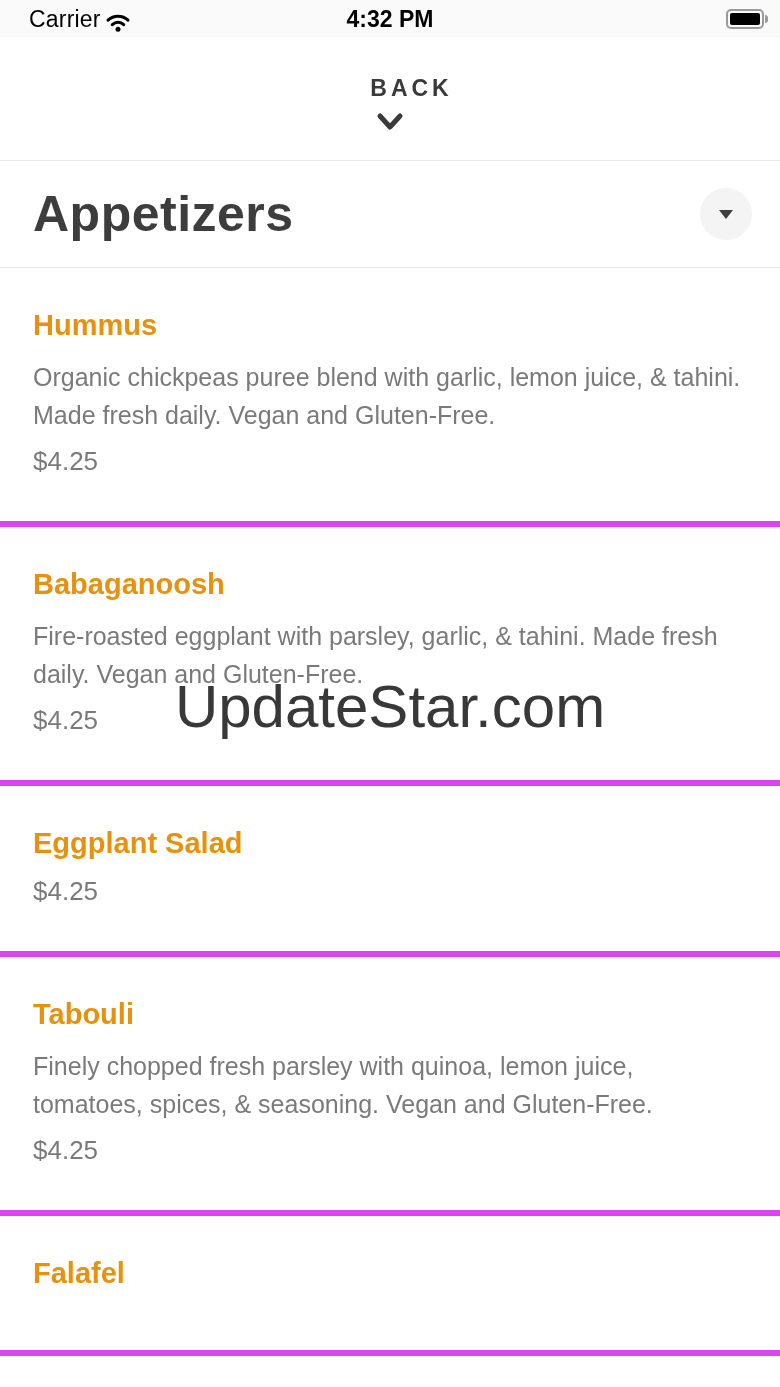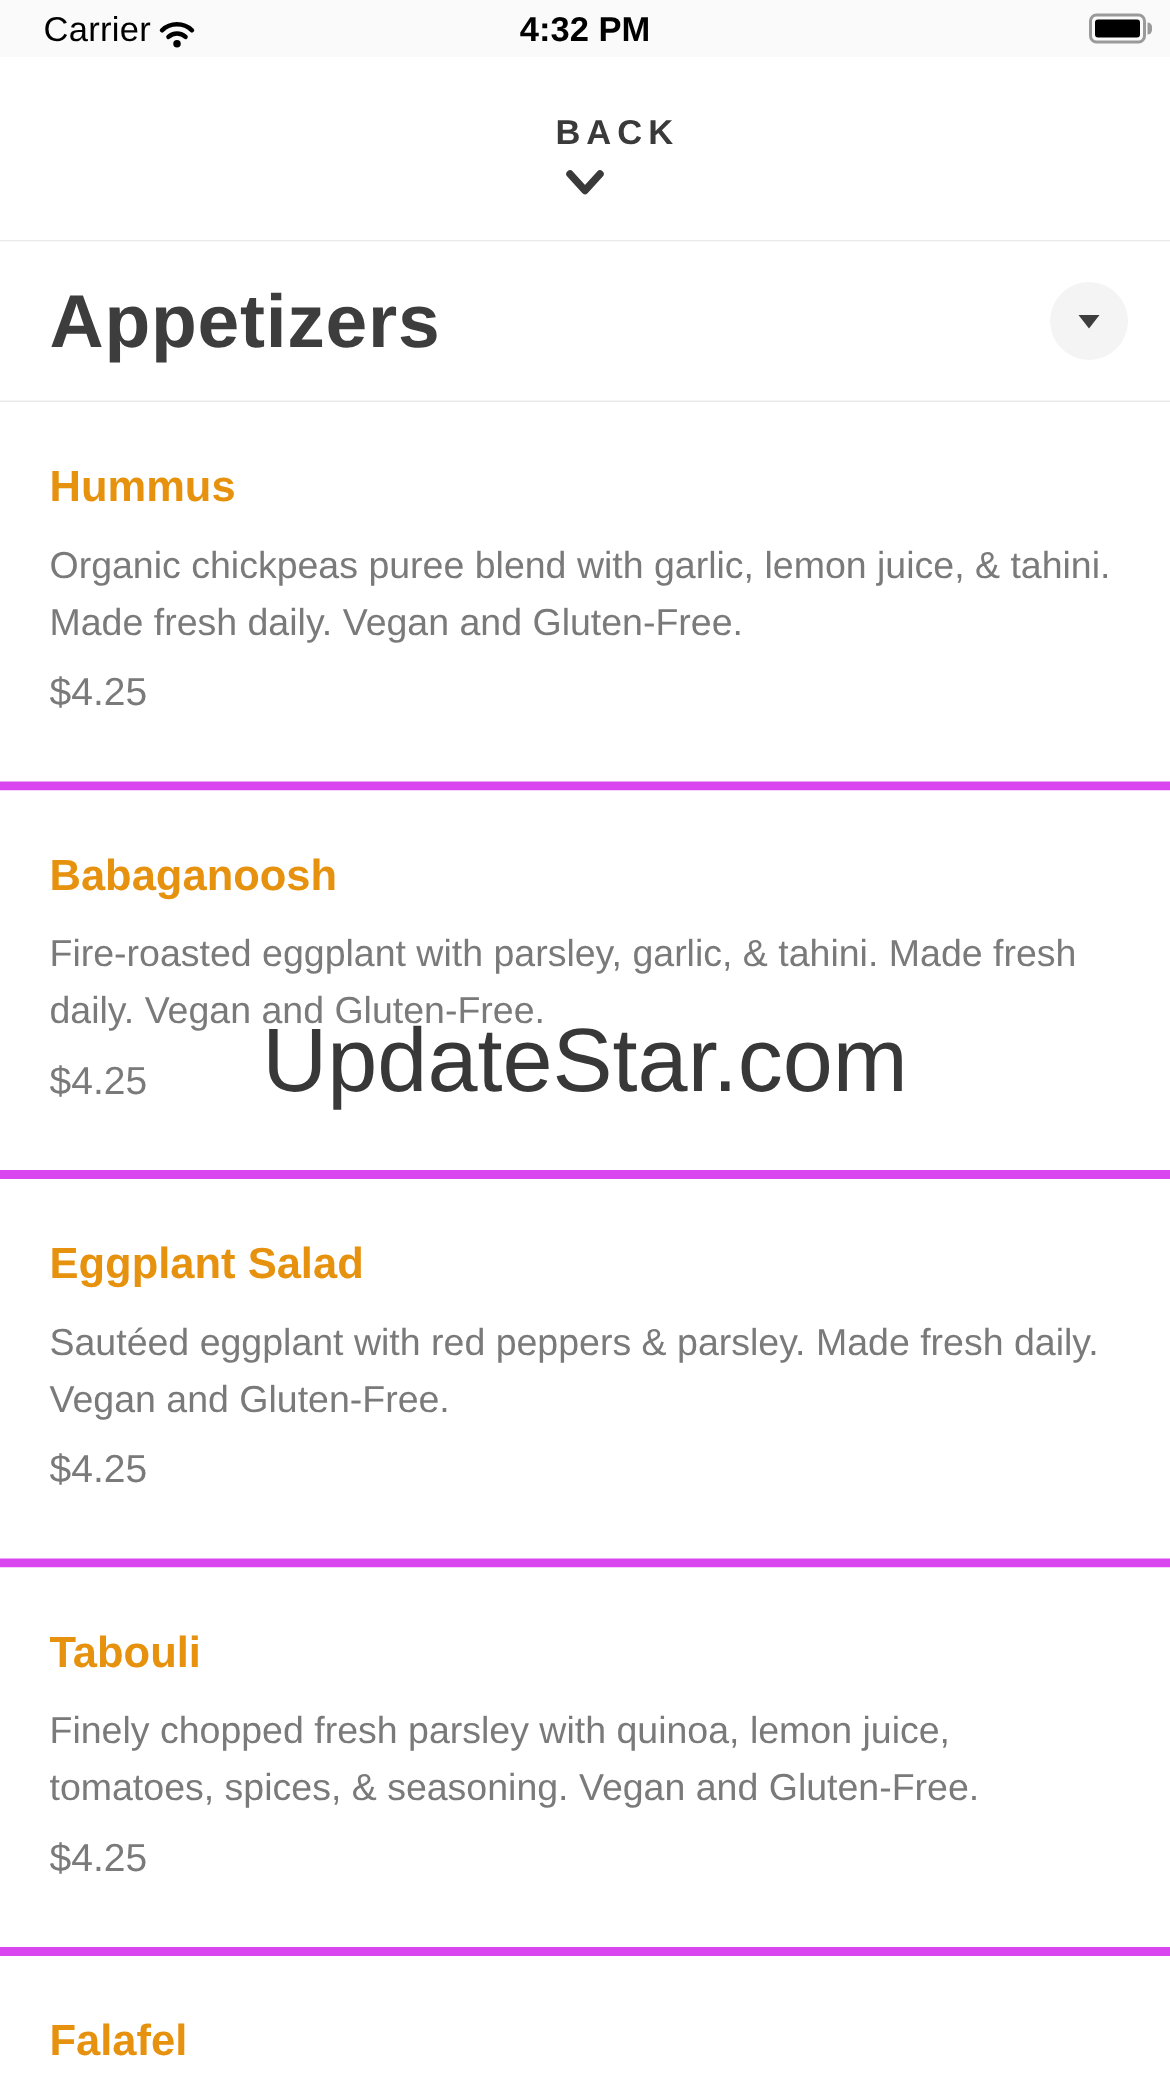--- a/index.html
+++ b/index.html
@@ -217,21 +217,20 @@
   </div>
 
   <div class="menu-item">
     <h2 class="item-name">Babaganoosh</h2>
     <p class="item-desc">Fire-roasted eggplant with parsley, garlic, &amp; tahini. Made fresh daily. Vegan and Gluten-Free.</p>
     <p class="item-price">$4.25</p>
   </div>
 
   <div class="menu-item">
     <h2 class="item-name">Eggplant Salad</h2>
-    <p class="item-desc">Sautéed eggplant with red peppers &amp; parsley. Made fresh daily. Vegan and Gluten-Free.</p>
     <p class="item-price">$4.25</p>
   </div>
 
   <div class="menu-item">
     <h2 class="item-name">Tabouli</h2>
     <p class="item-desc">Finely chopped fresh parsley with quinoa, lemon juice, tomatoes, spices, &amp; seasoning. Vegan and Gluten-Free.</p>
     <p class="item-price">$4.25</p>
   </div>
 
   <div class="menu-item">

